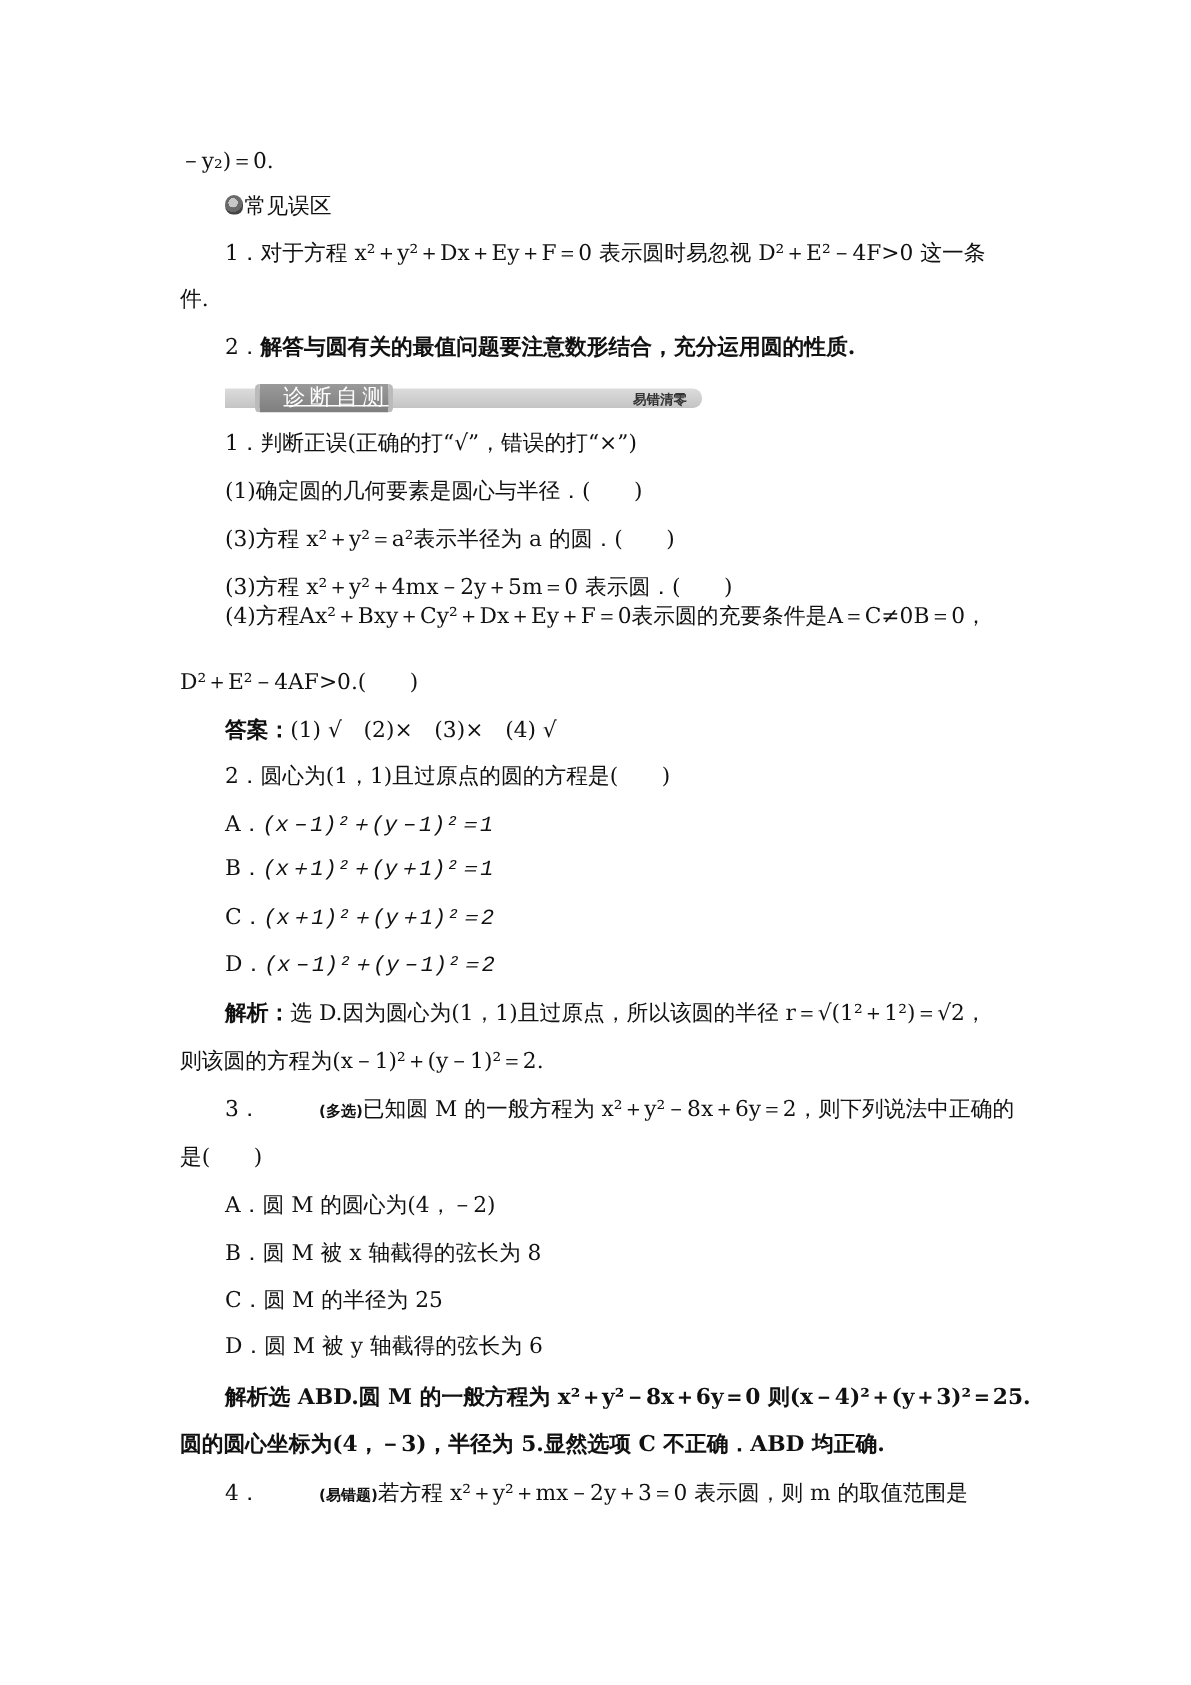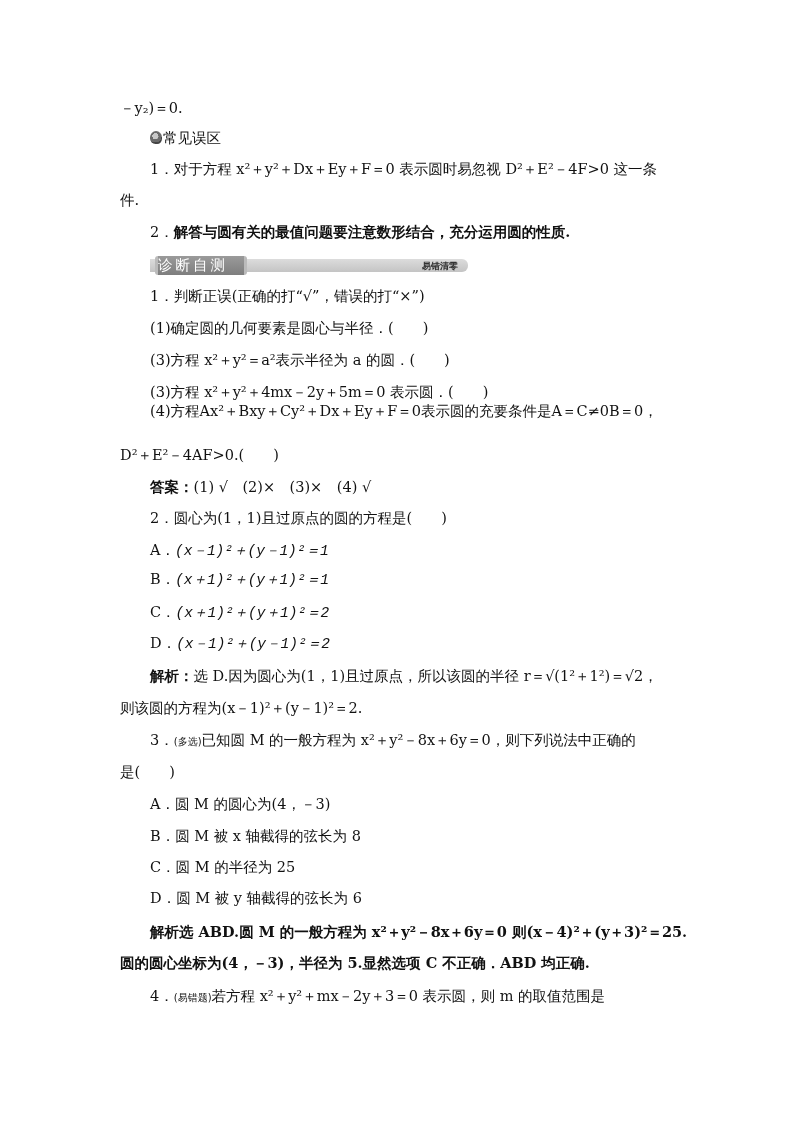--- a/index.html
+++ b/index.html
@@ -3,32 +3,32 @@
 <meta charset="utf-8">
 <style>
   html, body { margin: 0; padding: 0; background: #ffffff; }
   body { width: 794px; height: 1123px; position: relative; overflow: hidden;
          font-family: "DejaVu Serif", "Liberation Serif", serif; color: #111; }
   .line { position: absolute; left: 0; font-size: 14.5px; line-height: 20px; white-space: nowrap; }
   .ind1 { left: 150px; }
   .ind0 { left: 120px; }
   .math { font-family: Liberation Mono, monospace; font-style: italic; }
   .bold { font-weight: bold; }
-  .tag-small { font-size: 10px; font-weight: normal; font-family: "DejaVu Sans", sans-serif; }
+  .tag-small { font-size: 10px; font-weight: bold; font-family: "DejaVu Sans", sans-serif; margin-left: 39px; }
   .icon-brain { display: inline-block; width: 12px; height: 13px; vertical-align: -1px;
                 background: radial-gradient(circle at 45% 40%, #c8c8c8 0 30%, #6a6a6a 31% 60%, #444 61%);
                 border-radius: 50% 50% 40% 45%; margin-right: 1px; }
   .banner { position: absolute; left: 150px; top: 256px; width: 318px; height: 18px; }
   .banner-bar { position: absolute; left: 0; top: 3px; width: 318px; height: 13px;
                 background: linear-gradient(#dcdcdc, #c4c4c4); border-radius: 0 6px 6px 0; }
-  .banner-tab { position: absolute; left: 5px; top: 0; width: 86px; height: 19px;
+  .banner-tab { position: absolute; left: 20px; top: 0; width: 86px; height: 19px;
                 background: linear-gradient(#9a9a9a, #7e7e7e); border-radius: 3px;
                 border-left: 3px solid #bbb; border-right: 3px solid #bbb;
                 color: #fff; font-family: "DejaVu Sans", sans-serif; font-size: 14.5px;
-                line-height: 19px; text-align: left; letter-spacing: 3px; }
+                line-height: 19px; text-align: right; letter-spacing: 3px; text-decoration: underline; }
   .banner-right { position: absolute; right: 10px; top: 4px; font-size: 9px; font-weight: bold;
                   font-family: "DejaVu Sans", sans-serif; color: #333; text-align: right; }
 </style>
 </head>
 <body>
 
 <div>
 
   <div class="line ind0" style="top:98px">－y₂)＝0.</div>
 
@@ -73,25 +73,25 @@
   </div>
   <div class="line ind1" style="top:633px">
     <span>D．</span><span class="math">(x－1)²＋(y－1)²＝2</span>
   </div>
   <div class="line ind1" style="top:666px">
     <span class="bold">解析：</span><span>选 D.因为圆心为(1，1)且过原点，所以该圆的半径 r＝√(1²＋1²)＝√2，</span>
   </div>
   <div class="line ind0" style="top:698px">则该圆的方程为(x－1)²＋(y－1)²＝2.</div>
 
   <div class="line ind1" style="top:730px">
-    <span>3．</span><span class="tag-small">(多选)</span><span>已知圆 M 的一般方程为 x²＋y²－8x＋6y＝0，则下列说法中正确的</span>
+    <span>3．</span><span class="tag-small">(多选)</span><span>已知圆 M 的一般方程为 x²＋y²－8x＋6y＝2，则下列说法中正确的</span>
   </div>
   <div class="line ind0" style="top:762px">是(　　)</div>
   <div class="line ind1" style="top:794px">
-    <span>A．</span><span>圆 M 的圆心为(4，－3)</span>
+    <span>A．</span><span>圆 M 的圆心为(4，－2)</span>
   </div>
   <div class="line ind1" style="top:826px">
     <span>B．</span><span>圆 M 被 x 轴截得的弦长为 8</span>
   </div>
   <div class="line ind1" style="top:857px">
     <span>C．</span><span>圆 M 的半径为 25</span>
   </div>
   <div class="line ind1" style="top:888px">
     <span>D．</span><span>圆 M 被 y 轴截得的弦长为 6</span>
   </div>

